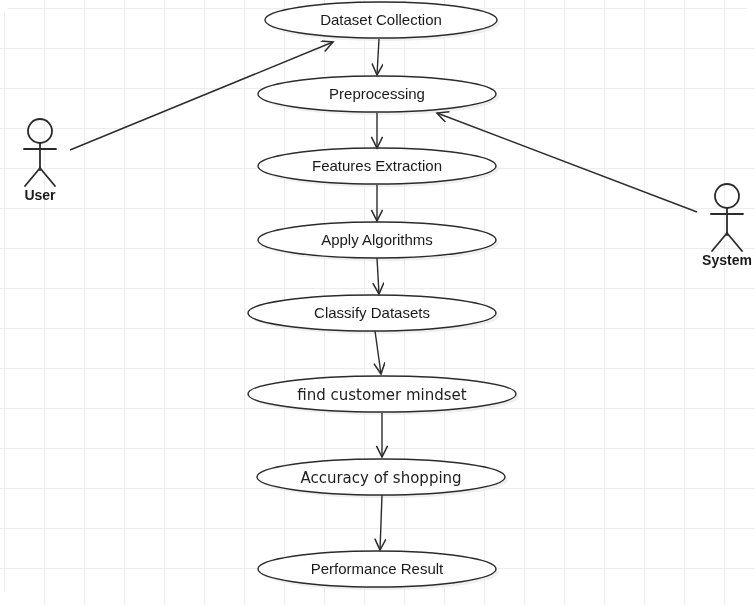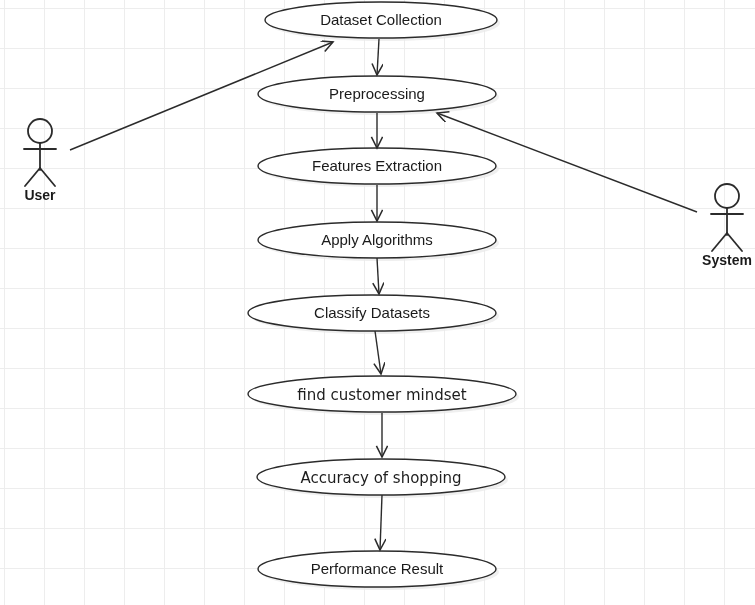--- a/index.html
+++ b/index.html
@@ -12,20 +12,21 @@
     width: 755px;
     height: 605px;
     overflow: hidden;
     background-color: #ffffff;
     background-image:
       linear-gradient(to right, #ededed 1px, transparent 1px),
       linear-gradient(to bottom, #ededed 1px, transparent 1px);
     background-size: 40px 40px;
     background-position: 4px 8px;
     font-family: "Liberation Sans", sans-serif;
+    border-radius: 28px;
   }
   #diagram {
     position: absolute;
     left: 0;
     top: 0;
     width: 755px;
     height: 605px;
   }
   .uc-label {
     font-family: "Liberation Sans", sans-serif;

